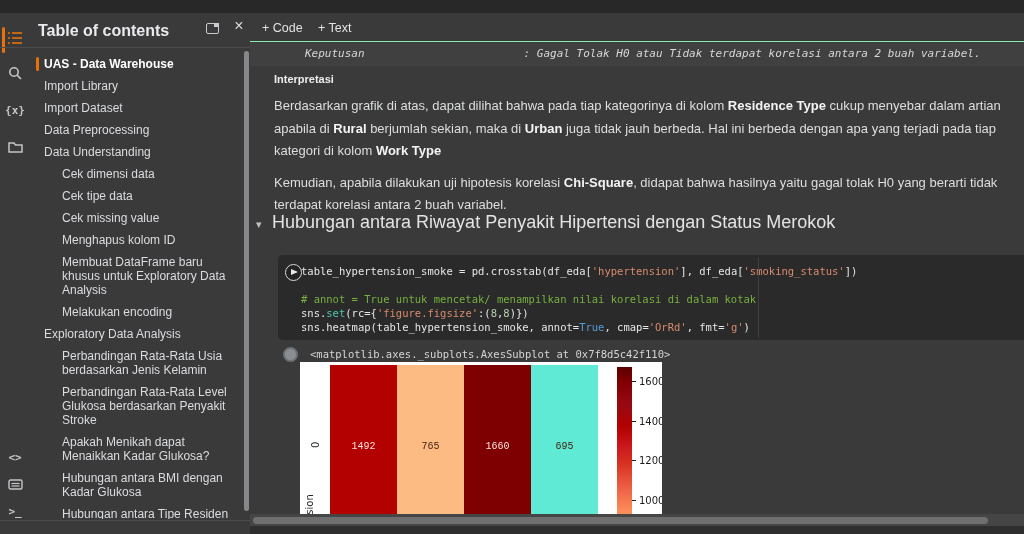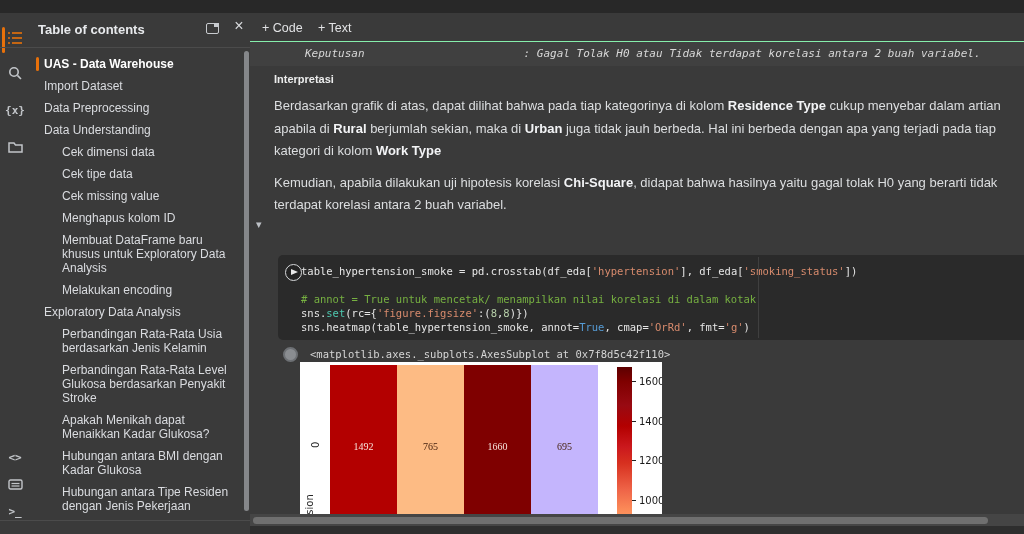--- a/index.html
+++ b/index.html
@@ -14,21 +14,21 @@
   #rail { left:0; top:13px; width:30px; height:521px; }
   .rail-ic { position:absolute; left:0; width:30px; height:24px; display:flex;
     align-items:center; justify-content:center; color:#c2c5c9; font-size:12px; cursor:pointer; }
   .rail-ic svg { display:block; }
   #toc-active-bar { left:2px; top:14px; width:3px; height:26px; background:#e8710a; border-radius:2px; }
   .mono-ic { font-family:"DejaVu Sans Mono", monospace; font-weight:bold; font-size:11px; }
 
   
   #sidebar { left:30px; top:13px; width:220px; height:521px; }
   #sb-header { position:absolute; left:0; top:0; width:220px; height:34px; }
-  #sb-title { position:absolute; left:8px; top:9px; font-size:13px; font-weight:700; color:#e8eaed; }
+  #sb-title { position:absolute; left:8px; top:9px; font-size:16px; font-weight:700; color:#e8eaed; }
   #mirror-ic { position:absolute; left:176px; top:10px; width:13px; height:11px;
     border:1.6px solid #c8cbcf; border-radius:2px; cursor:pointer; }
   #mirror-ic::after { content:""; position:absolute; right:-1px; top:-1px; width:5px; height:4px; background:#c8cbcf; }
   #close-ic { position:absolute; left:199px; top:4px; width:20px; height:22px; color:#d7d9dc;
     font-size:16px; text-align:center; cursor:pointer; }
   #sb-divider { position:absolute; left:-30px; top:34px; width:250px; height:1px; background:#4b4b4b; }
   #sb-divider-bottom { position:absolute; left:-30px; top:507px; width:250px; height:1px; background:#4b4b4b; }
   #toc-list { position:absolute; left:0; top:44px; width:208px; height:462px; overflow:hidden; }
   .toc-item { position:relative; font-size:12px; line-height:14px; font-weight:500;
     color:#dadce0; margin-bottom:8px; cursor:pointer; }
@@ -77,21 +77,21 @@
     background:#8a8d91; border:2px solid #6d7074; }
   #result-text { position:absolute; left:60px; top:3px; font-family:"DejaVu Sans Mono",monospace;
     font-size:10.5px; color:#d5d5d5; white-space:pre; }
 
   
   #figure { position:absolute; left:50px; top:349px; width:362px; height:152px;
     background:#ffffff; overflow:hidden; }
   #hm-row { position:absolute; left:30px; top:3px; width:268px; height:160px; display:flex; }
   .hm-cell { width:67px; height:160px; position:relative; }
   .hm-annot { position:absolute; left:0; right:0; top:76px; text-align:center;
-    font-family:Liberation Serif, serif; font-size:10px; }
+    font-family:Liberation Mono, monospace; font-size:10px; }
   #row-tick { position:absolute; left:12px; top:72px; width:12px; height:16px;
     font-family:"DejaVu Sans",sans-serif; font-size:10px; color:#262626; transform:rotate(-90deg); }
   #ylabel { position:absolute; left:4px; top:198px; transform:rotate(-90deg); transform-origin:top left;
     font-family:"DejaVu Sans",sans-serif; font-size:10px; color:#262626; white-space:pre; }
   #colorbar { position:absolute; left:317px; top:5px; width:15px; height:160px;
     background:linear-gradient(180deg,#5c0000 0%,#7f0000 9%,#980a12 24%,#b30000 37%,
       #cb181d 50%,#d7301f 60%,#ef6548 77%,#fc8d59 90%,#fd9e68 100%); }
   #cb-ticks { position:absolute; left:332px; top:5px; width:30px; height:160px; }
   .cb-tick { position:absolute; left:0; height:10px; }
   .cb-tick i { position:absolute; left:0; top:4px; width:4px; height:1.4px; background:#222; }
@@ -148,20 +148,21 @@
 
 <div id="sidebar" class="abs">
   <div id="sb-header">
     <span id="sb-title">Table of contents</span>
     <span id="mirror-ic"></span>
     <span id="close-ic">×</span>
   </div>
   <div id="sb-divider"></div>
   <div id="toc-list">
       <div class="toc-item lvl0 active"><span class="abar"></span><span>UAS - Data Warehouse</span></div>
+      <div class="toc-item lvl0"><span>Import Library</span></div>
       <div class="toc-item lvl0"><span>Import Dataset</span></div>
       <div class="toc-item lvl0"><span>Data Preprocessing</span></div>
       <div class="toc-item lvl0"><span>Data Understanding</span></div>
       <div class="toc-item lvl1"><span>Cek dimensi data</span></div>
       <div class="toc-item lvl1"><span>Cek tipe data</span></div>
       <div class="toc-item lvl1"><span>Cek missing value</span></div>
       <div class="toc-item lvl1"><span>Menghapus kolom ID</span></div>
       <div class="toc-item lvl1"><span>Membuat DataFrame baru khusus untuk Exploratory Data Analysis</span></div>
       <div class="toc-item lvl1"><span>Melakukan encoding</span></div>
       <div class="toc-item lvl0"><span>Exploratory Data Analysis</span></div>
@@ -186,20 +187,21 @@
   </div>
 
   <div id="markdown">
     <div id="md-h4">Interpretasi</div>
     <p><span>Berdasarkan grafik di atas, dapat dilihat bahwa pada tiap kategorinya di kolom </span><b>Residence Type</b><span> cukup menyebar dalam artian apabila di </span><b>Rural</b><span> berjumlah sekian, maka di </span><b>Urban</b><span> juga tidak jauh berbeda. Hal ini berbeda dengan apa yang terjadi pada tiap kategori di kolom </span><b>Work Type</b></p>
     <p><span>Kemudian, apabila dilakukan uji hipotesis korelasi </span><b>Chi-Square</b><span>, didapat bahwa hasilnya yaitu gagal tolak H0 yang berarti tidak terdapat korelasi antara 2 buah variabel.</span></p>
   </div>
 
   <div id="section-heading">
     <span id="collapse-arrow">▾</span>
+    <span id="heading-text">Hubungan antara Riwayat Penyakit Hipertensi dengan Status Merokok</span>
   </div>
 
   <div id="code-cell">
     <div id="run-btn"></div>
     <div id="code-area">
         <div class="cl"><span class="tk-plain">table_hypertension_smoke = pd.crosstab(df_eda[</span><span class="tk-string">'hypertension'</span><span class="tk-plain">], df_eda[</span><span class="tk-string">'smoking_status'</span><span class="tk-plain">])</span></div>
         <div class="cl">&nbsp;</div>
         <div class="cl"><span class="tk-comment"># annot = True untuk mencetak/ menampilkan nilai korelasi di dalam kotak</span></div>
         <div class="cl"><span class="tk-plain">sns.</span><span class="tk-builtin">set</span><span class="tk-plain">(rc={</span><span class="tk-string">'figure.figsize'</span><span class="tk-plain">:(</span><span class="tk-number">8</span><span class="tk-plain">,</span><span class="tk-number">8</span><span class="tk-plain">)})</span></div>
         <div class="cl"><span class="tk-plain">sns.heatmap(table_hypertension_smoke, annot=</span><span class="tk-keyword">True</span><span class="tk-plain">, cmap=</span><span class="tk-string">'OrRd'</span><span class="tk-plain">, fmt=</span><span class="tk-string">'g'</span><span class="tk-plain">)</span></div>
@@ -216,21 +218,21 @@
     <div id="hm-row">
         <div class="hm-cell" style="background: rgb(179, 0, 0);">
           <span class="hm-annot" style="color: rgb(247, 226, 219);">1492</span>
         </div>
         <div class="hm-cell" style="background: rgb(253, 187, 132);">
           <span class="hm-annot" style="color: rgb(70, 34, 15);">765</span>
         </div>
         <div class="hm-cell" style="background: rgb(127, 0, 0);">
           <span class="hm-annot" style="color: rgb(247, 226, 219);">1660</span>
         </div>
-        <div class="hm-cell" style="background: #c4b5fd;">
+        <div class="hm-cell" style="background: #5eead4;">
           <span class="hm-annot" style="color: rgb(70, 34, 15);">695</span>
         </div>
       </div>
     <span id="row-tick">0</span>
     <span id="ylabel">hypertension</span>
     <div id="colorbar"></div>
     <div id="cb-ticks">
         <div class="cb-tick" style="top: 10px;">
           <i></i>
           <span>1600</span>

